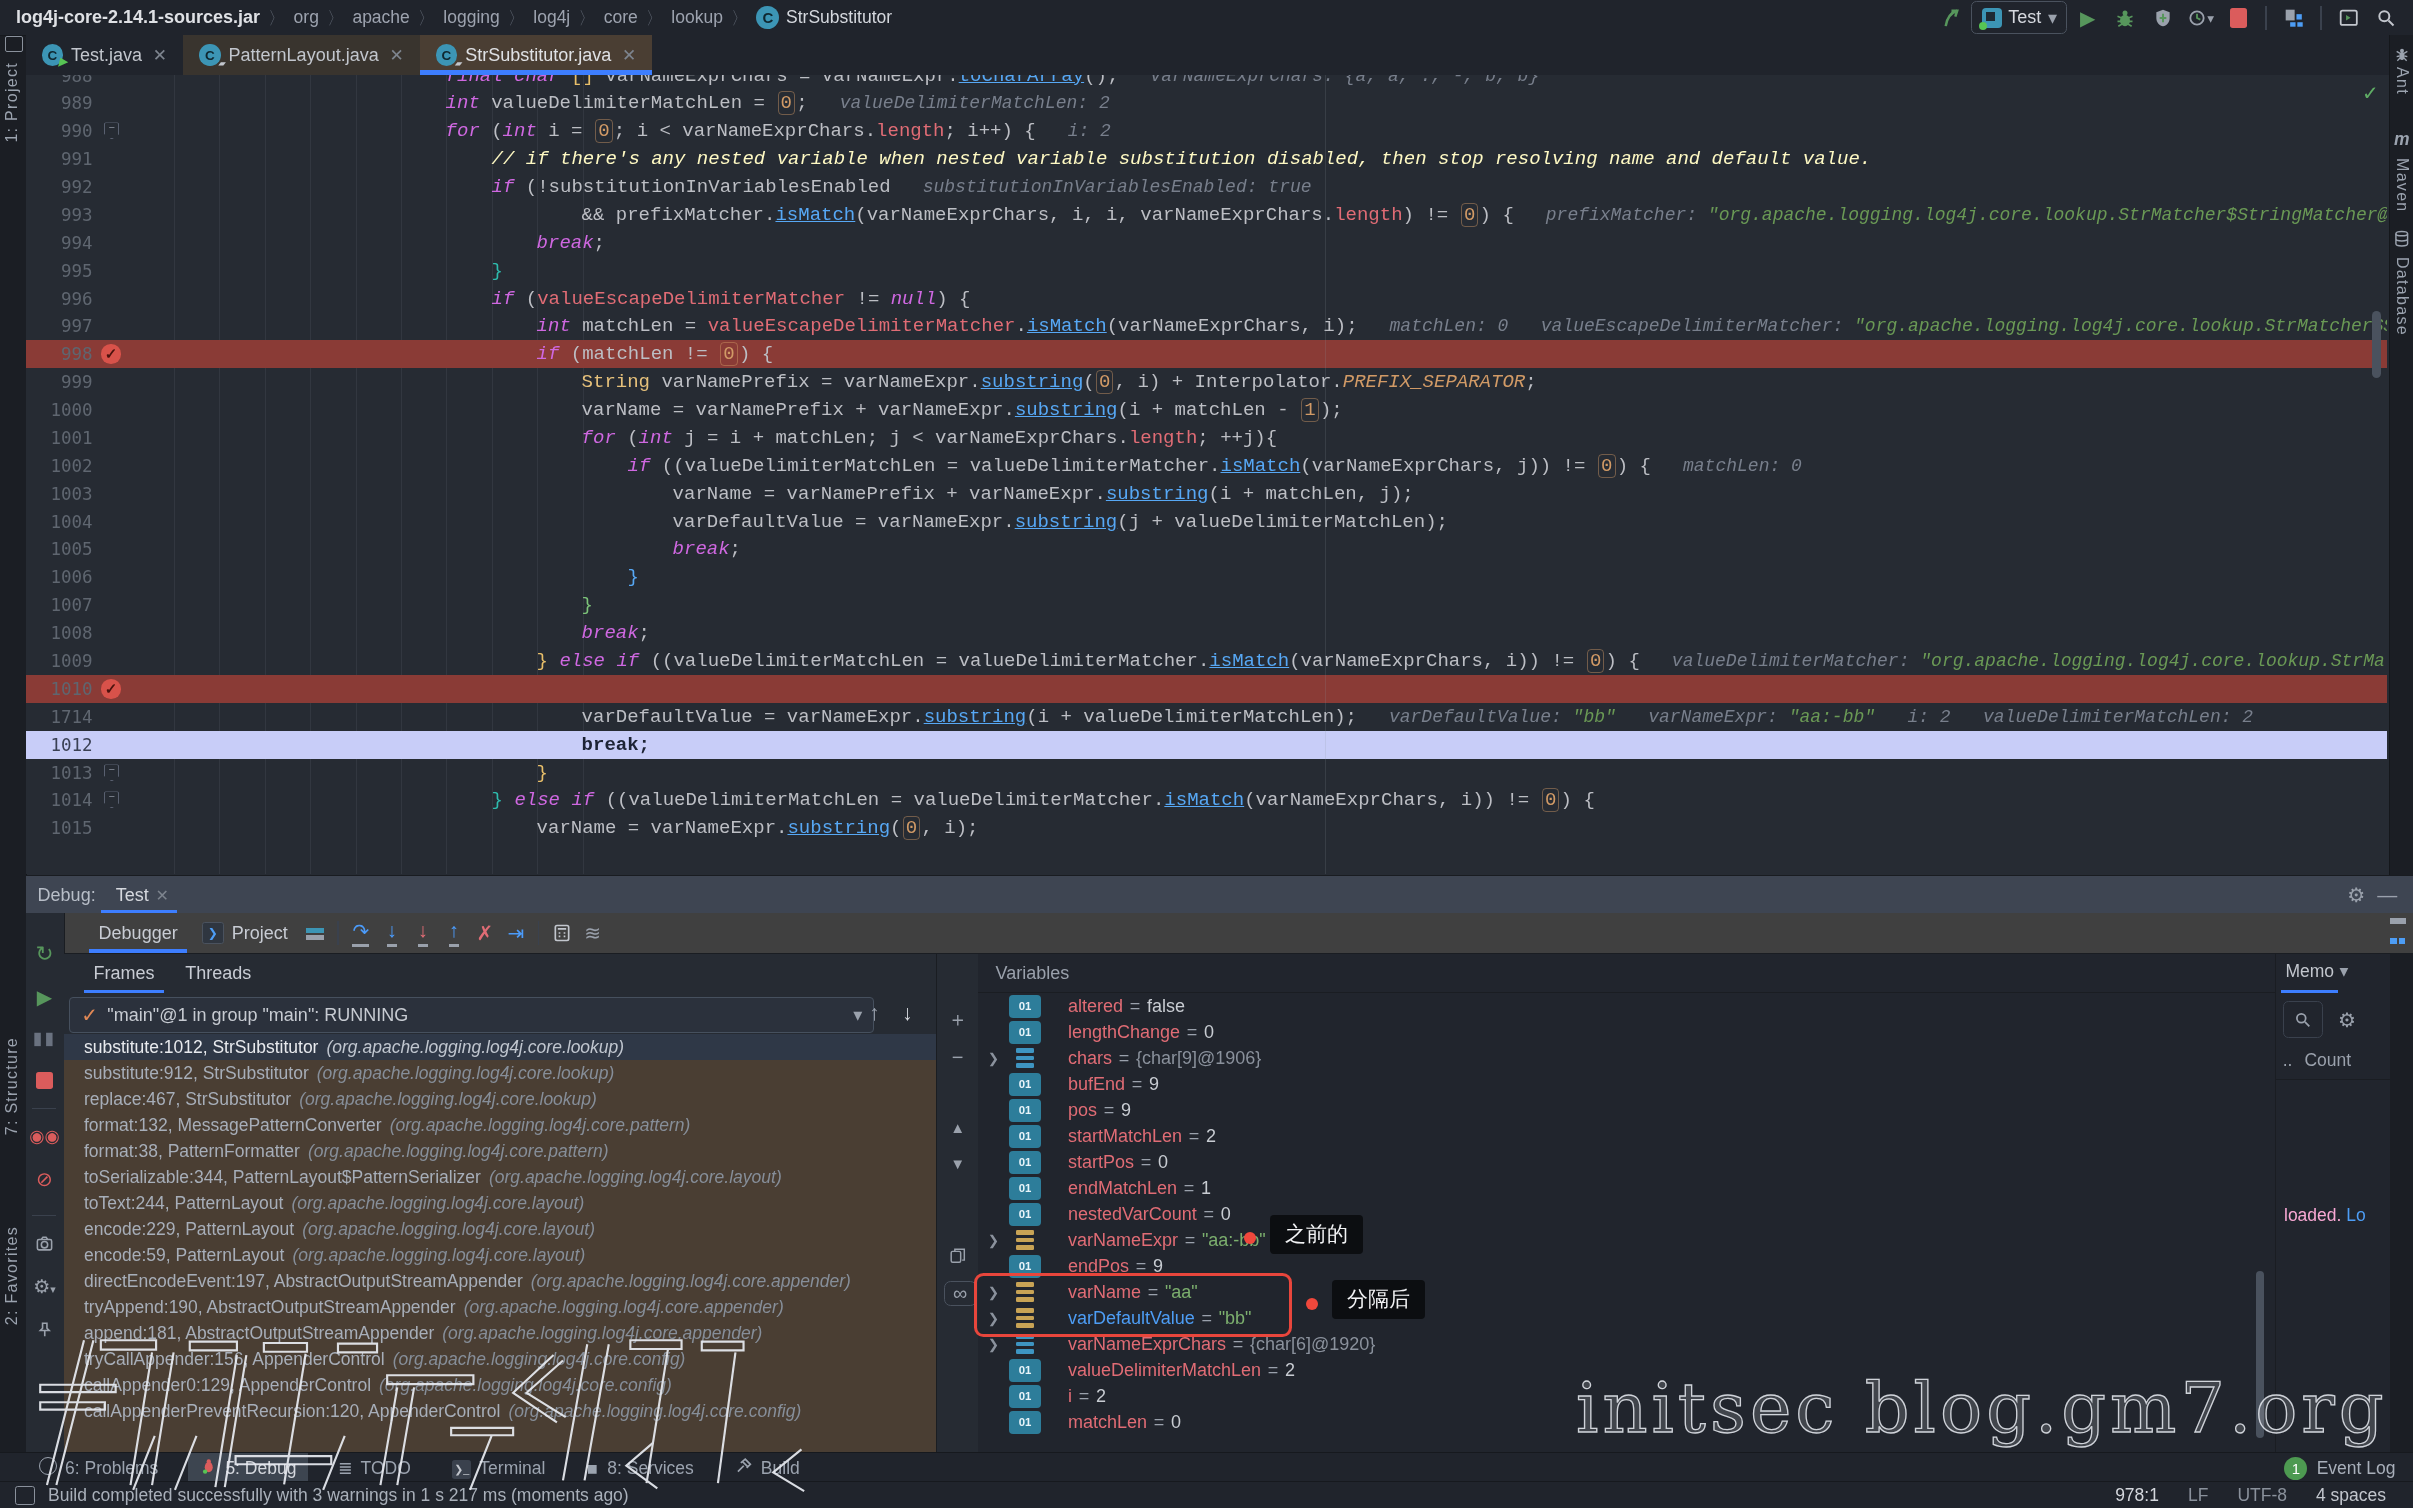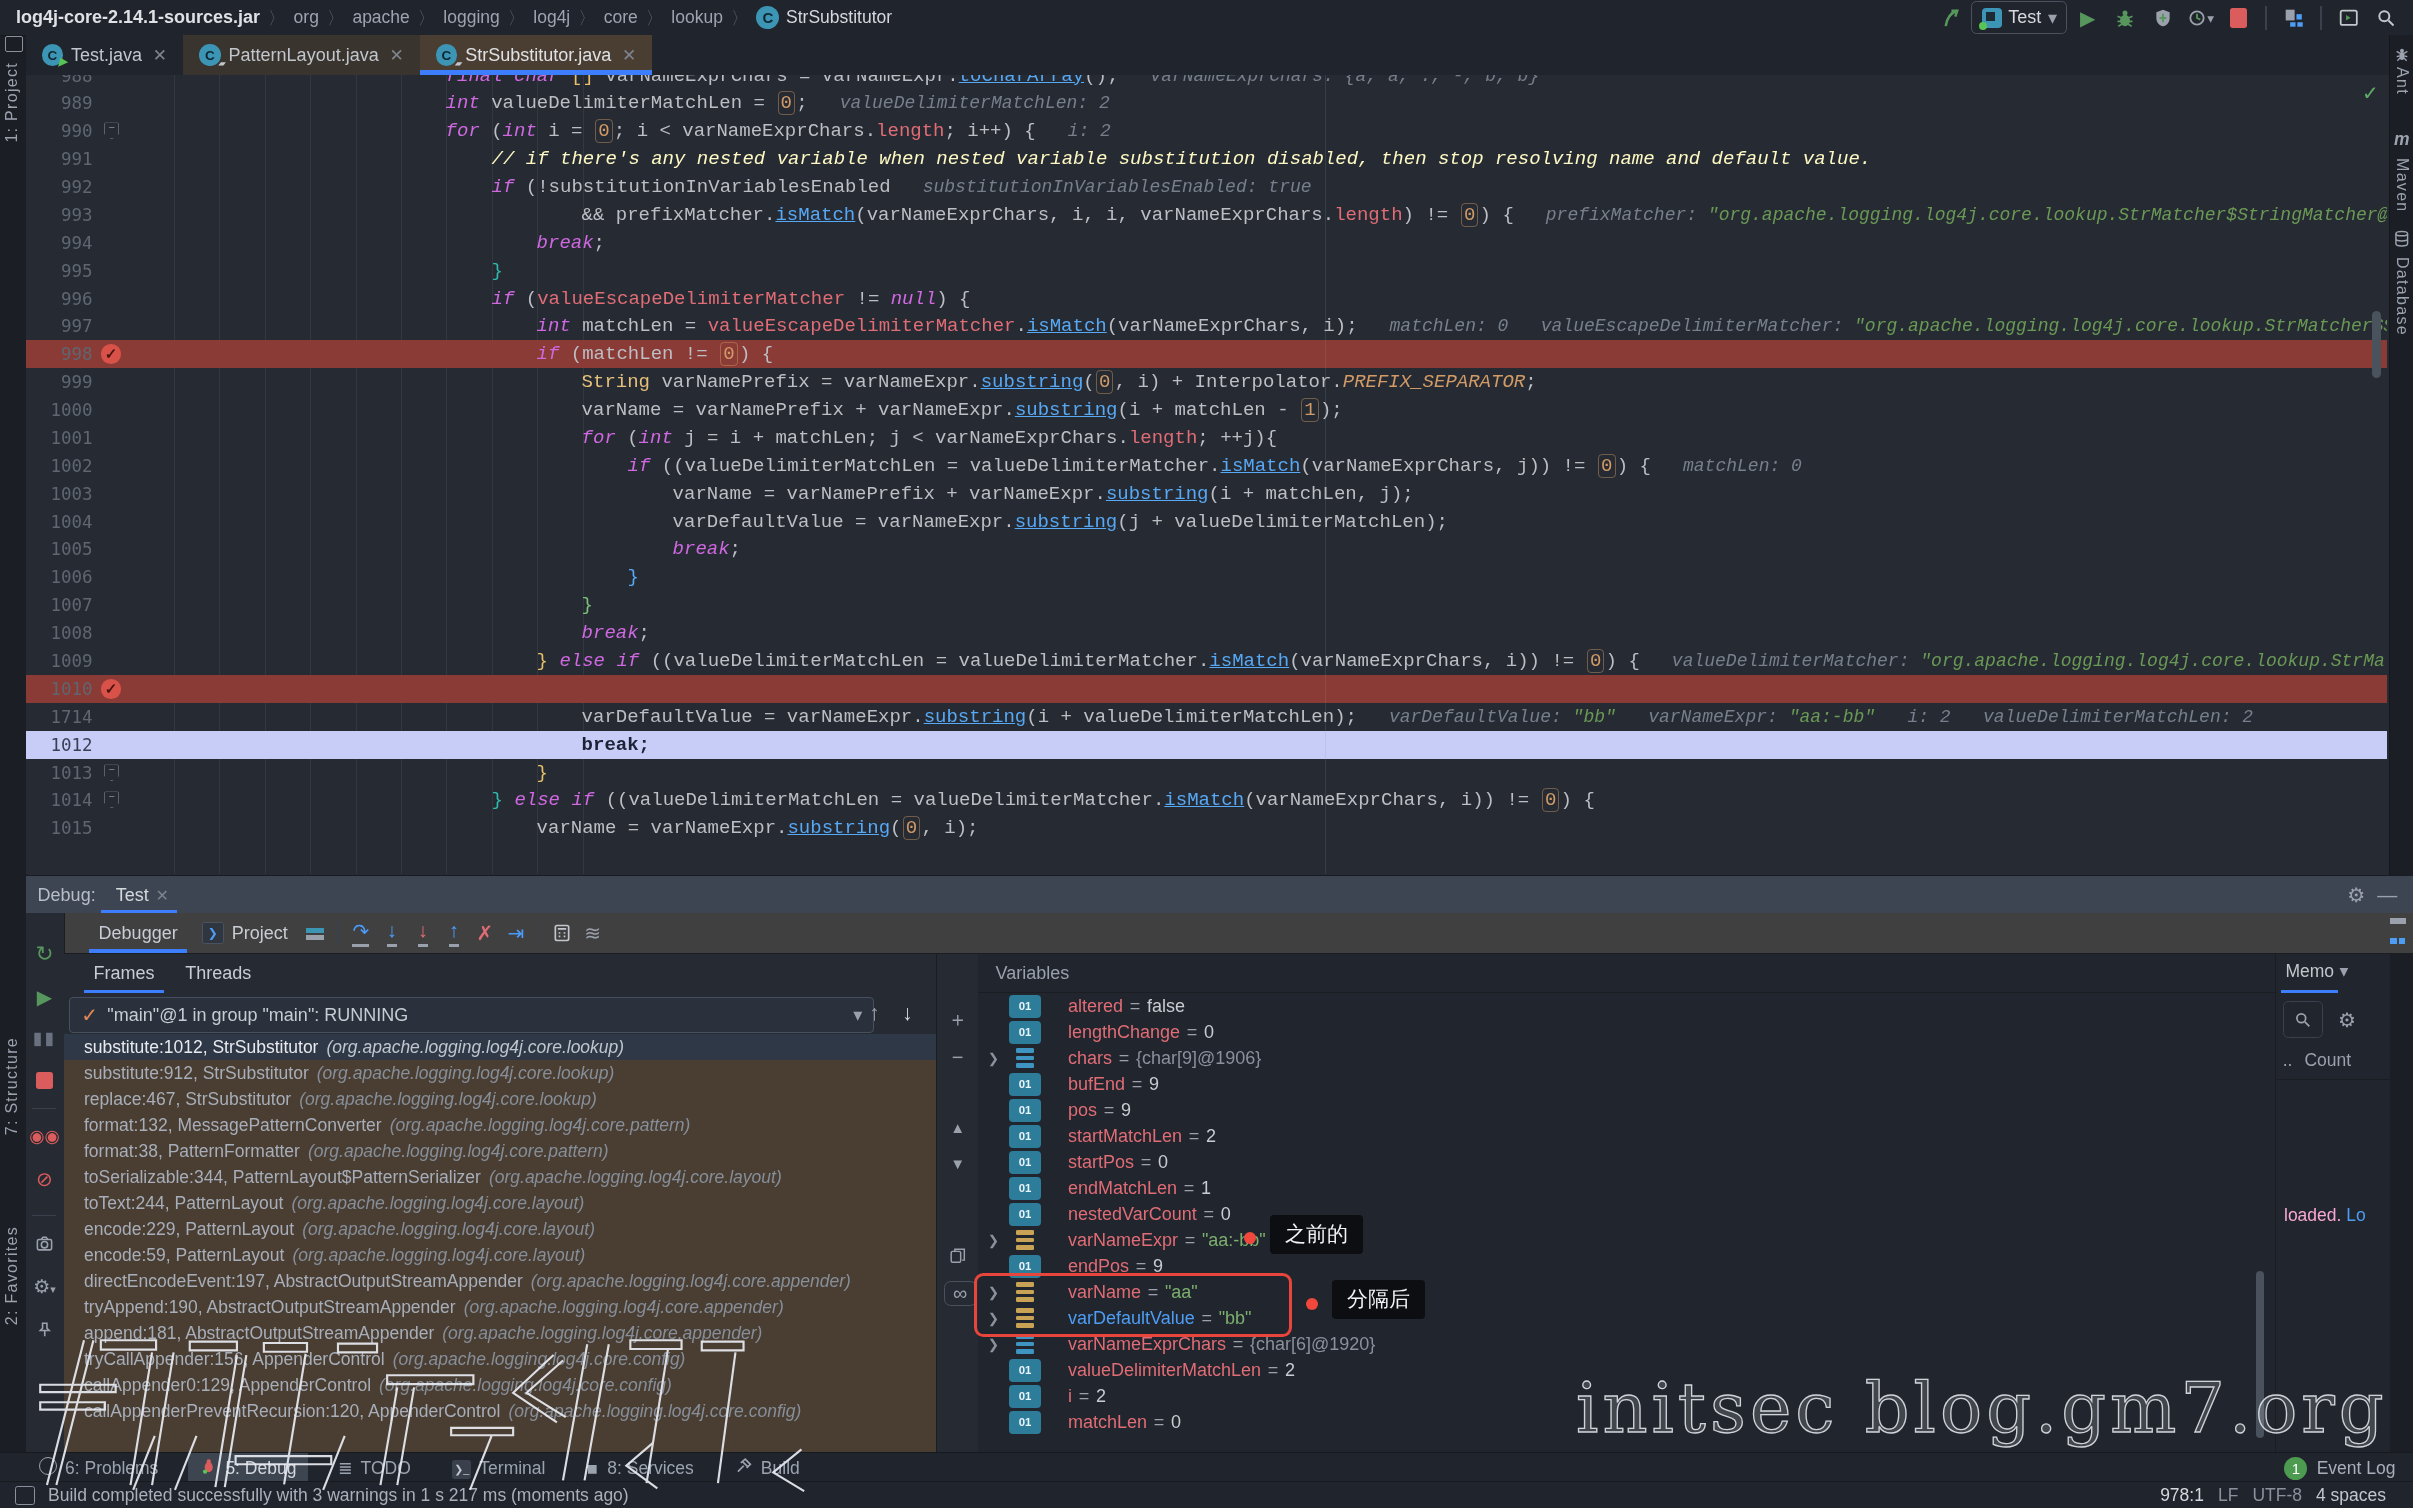--- a/index.html
+++ b/index.html
@@ -816,21 +816,21 @@
     <div class="flex" style="gap:9.4px;margin-right:17.5px">
       <span style="display:inline-flex;width:23px;height:23px;border-radius:50%;background:#4D9A51;color:#fff;font-size:15px;align-items:center;justify-content:center">1</span>
       <span style="font-size:17.5px;color:#A8AFBA">Event Log</span>
     </div>
   </div>
 
   <div id="statusbar" class="abs flex">
     <span style="display:inline-block;width:17.5px;height:17.5px;border:1.3px solid #8A919C;border-radius:2.7px;margin:0 13.5px 0 15px"></span>
     <span>Build completed successfully with 3 warnings in 1 s 217 ms (moments ago)</span>
     <div style="flex:1"></div>
-    <div class="flex" style="gap:14px;margin-right:27px">
+    <div class="flex" style="gap:29px;margin-right:27px">
       <span style="color:#D5D8DE">978:1</span>
       <span style="color:#8A919C">LF</span>
       <span style="color:#8A919C">UTF-8</span>
       <span style="color:#C2C6CD">4 spaces</span>
     </div>
   </div>
 
   <div id="wm">initsec blog.gm7.org</div>
 
   <svg id="graffiti" width="896" height="182" viewBox="0 0 1330 270">

